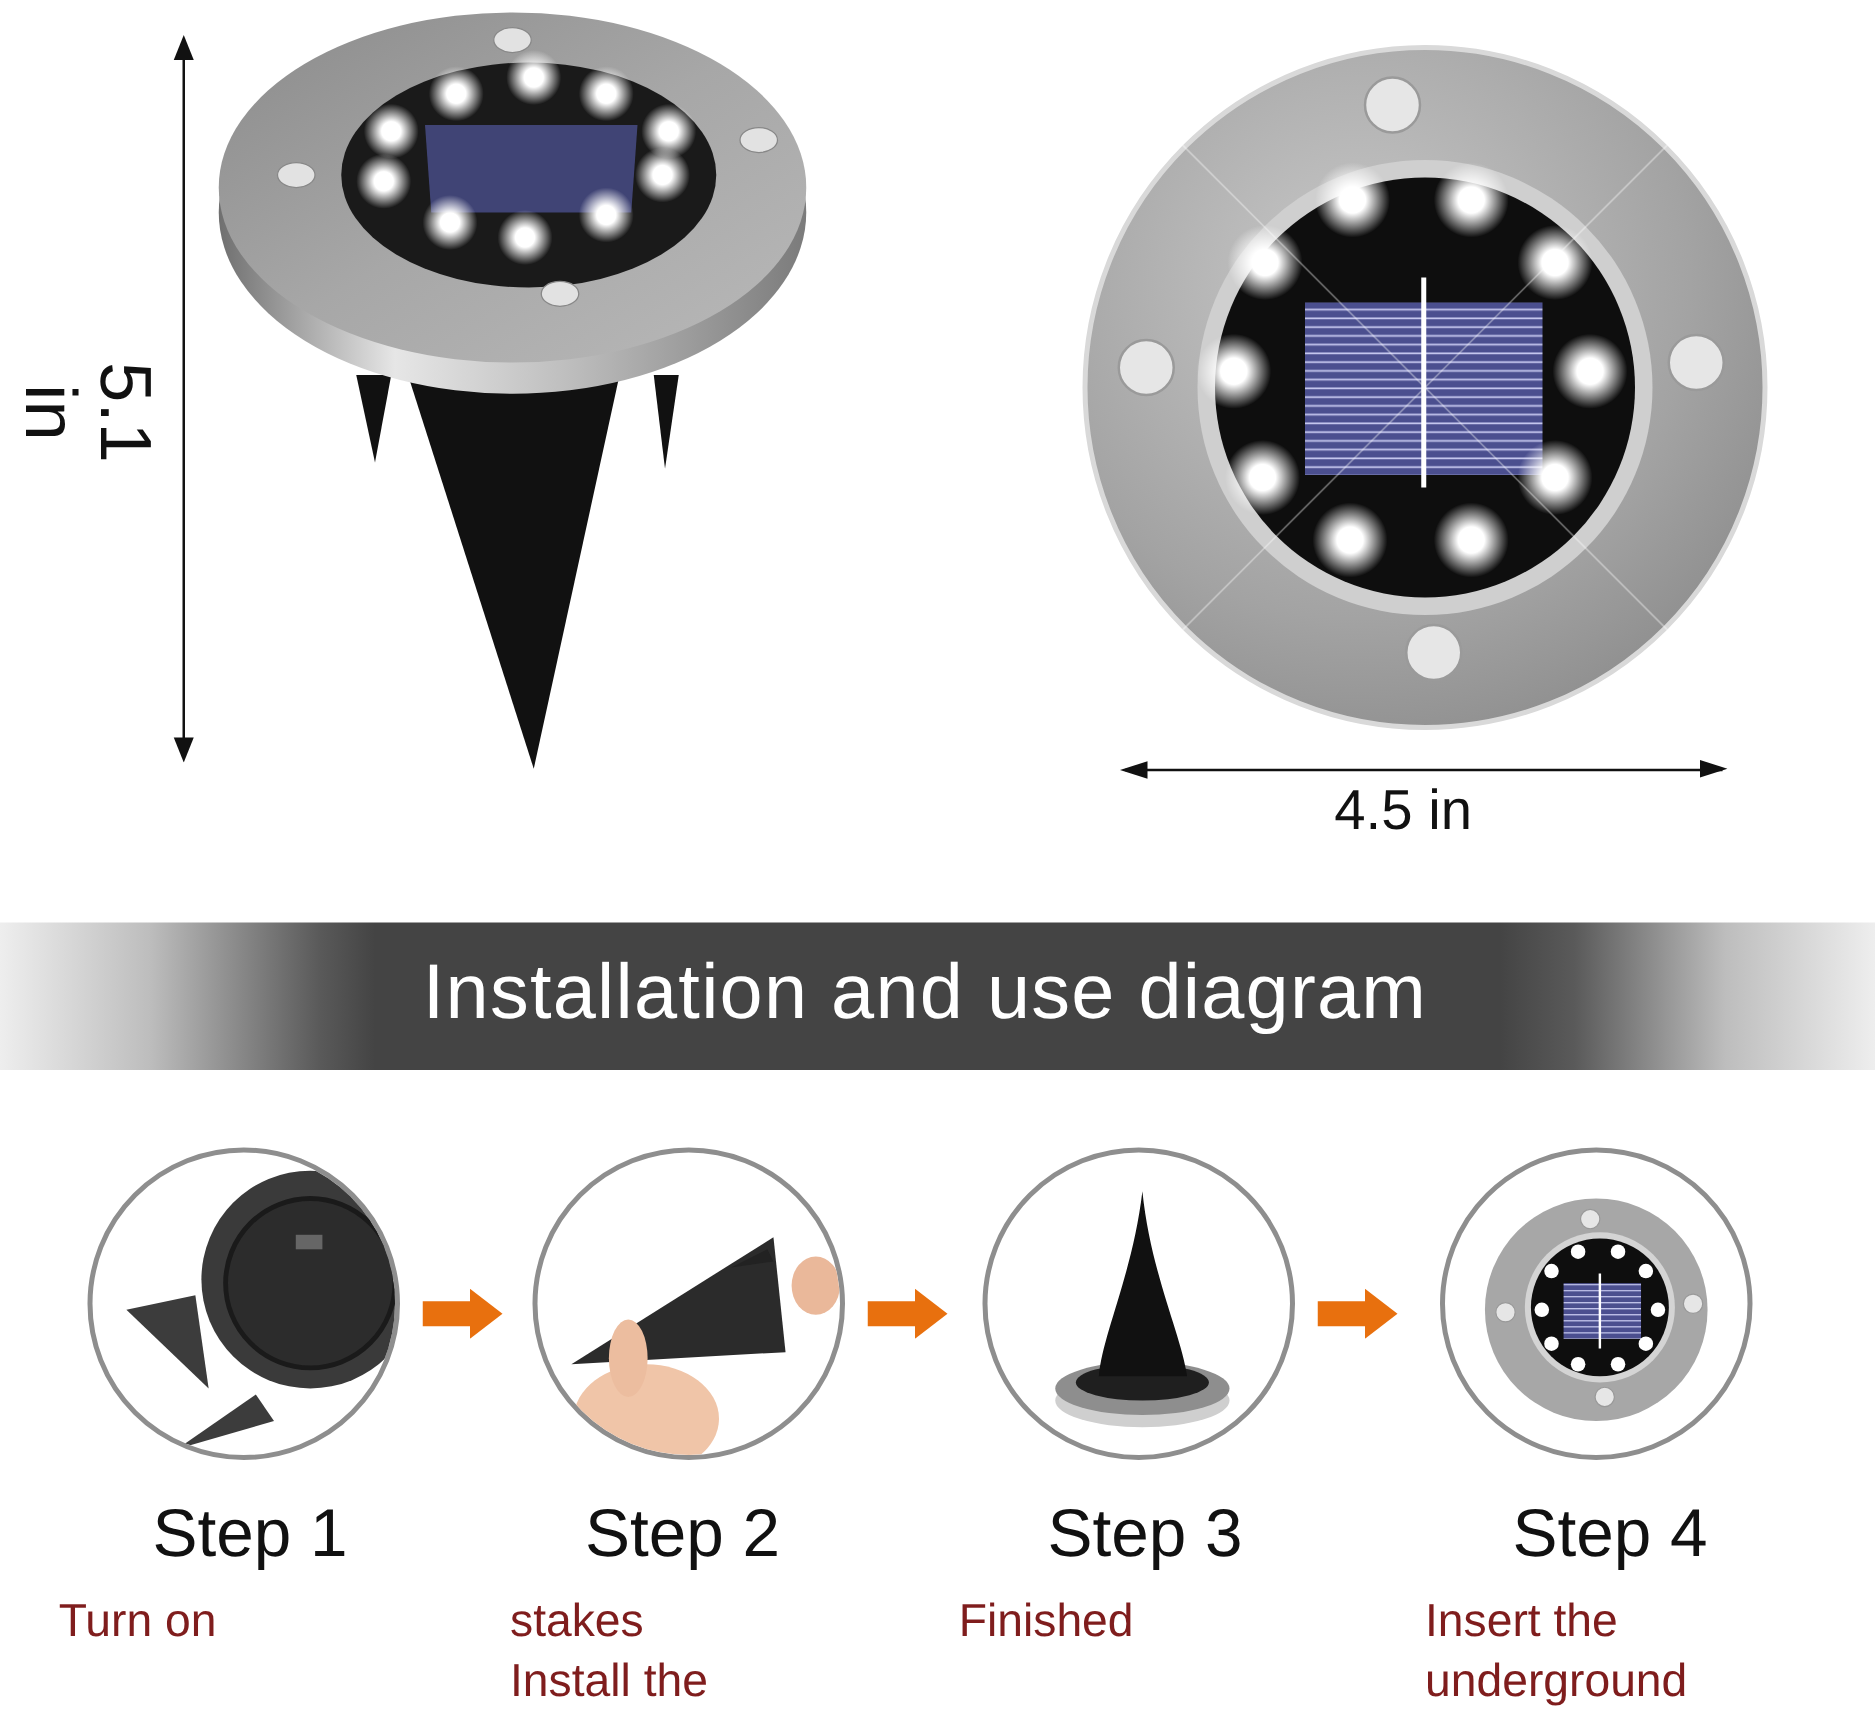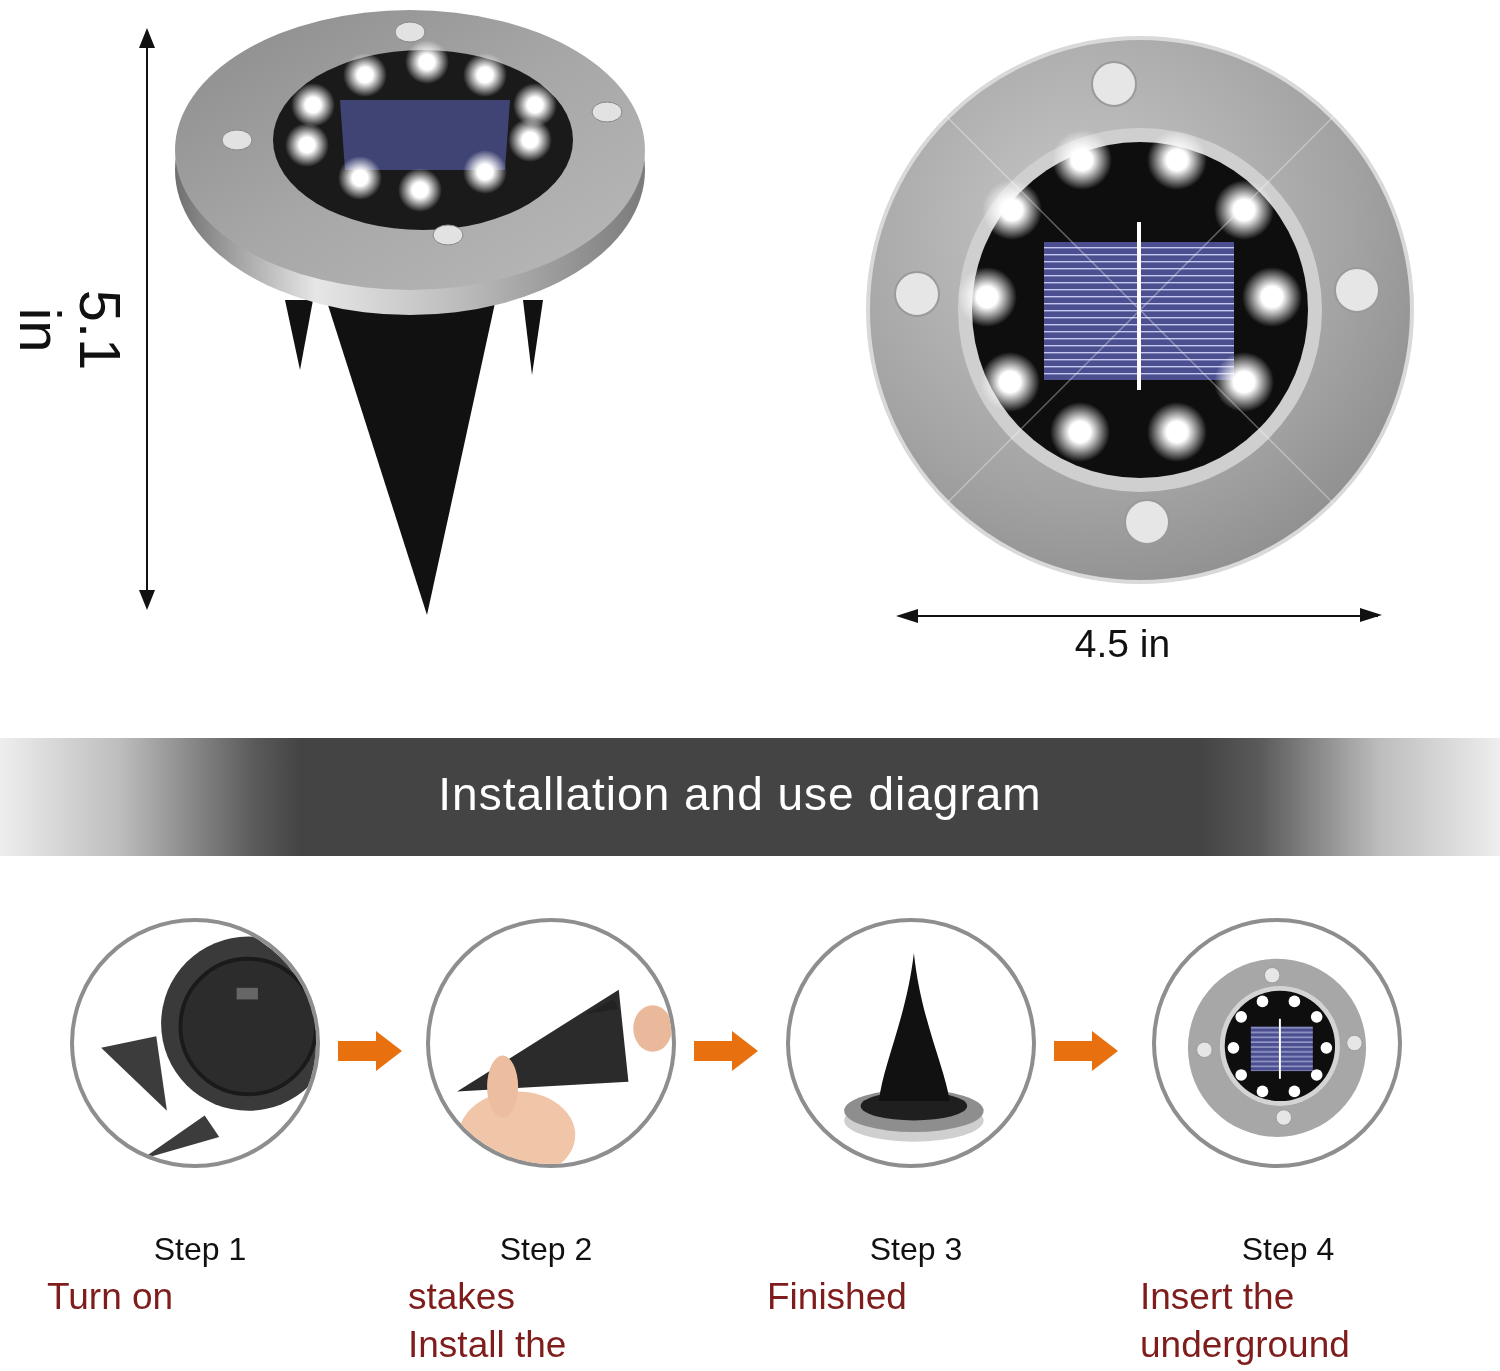--- a/index.html
+++ b/index.html
@@ -6,34 +6,34 @@
   body { width: 1500px; height: 1371px; position: relative; overflow: hidden;
          font-family: "Liberation Sans", "DejaVu Sans", sans-serif; color: #111; }
   .abs { position: absolute; }
 
   
   .dim-v-line { left: 146px; top: 32px; width: 2px; height: 574px; background: #111; }
   .dim-v-label { left: 40px; top: 300px; width: 120px; height: 60px;
     transform: rotate(90deg); transform-origin: center; font-size: 58px; line-height: 60px;
     text-align: center; color: #111; }
   .dim-h-line { left: 900px; top: 615px; width: 478px; height: 2px; background: #111; }
-  .dim-h-label { left: 1000px; top: 622px; width: 245px; font-size: 39px; text-align: center; color: #111; }
+  .dim-h-label { left: 1000px; top: 622px; width: 245px; font-size: 45px; text-align: center; color: #111; }
 
   
   .banner { left: 0; top: 738px; width: 1500px; height: 118px;
     background: linear-gradient(90deg, #eeeeee 0%, #bdbdbd 8%, #5a5a5a 17%, #444444 20%, #444444 80%, #5a5a5a 84%, #bdbdbd 92%, #eeeeee 100%); }
   .banner-title { left: 0; top: 0; width: 1480px; height: 86px; line-height: 112px;
-    font-size: 46px; color: #ffffff; text-align: center; letter-spacing: 1px; }
+    font-size: 62px; color: #ffffff; text-align: center; letter-spacing: 1px; }
 
   
   .step-circle { width: 250px; height: 250px; border: 4px solid #8e8e8e; border-radius: 50%;
     background: #fff; overflow: hidden; box-sizing: border-box; }
   .step-circle svg { width: 100%; height: 100%; display: block; }
   .arrow { width: 66px; height: 40px; }
-  .step-title { font-size: 32px; text-align: center; width: 300px; color: #111; margin-top: 35px; }
+  .step-title { font-size: 54px; text-align: center; width: 300px; color: #111; }
   .step-desc { font-size: 37px; text-align: left; width: 300px; line-height: 48px; color: #7f1d1d; }
 </style>
 </head>
 <body>
 
 <div class="abs dim-v-line"></div>
 <svg class="abs" style="left:138px;top:28px" width="18" height="22">
     <polygon points="9,0 17,20 1,20" fill="#111"></polygon>
   </svg>
 <svg class="abs" style="left:138px;top:588px" width="18" height="22">

